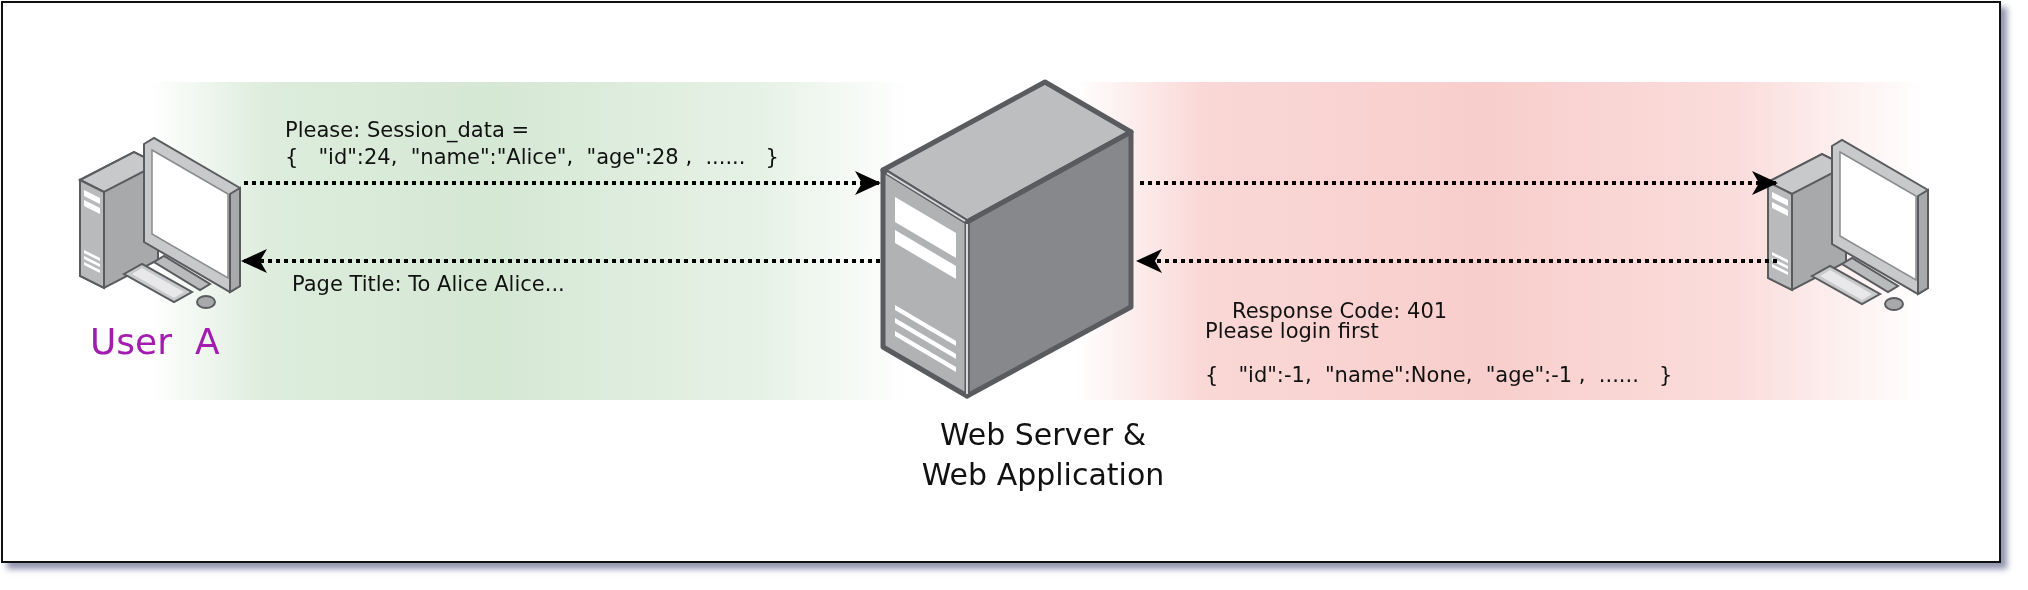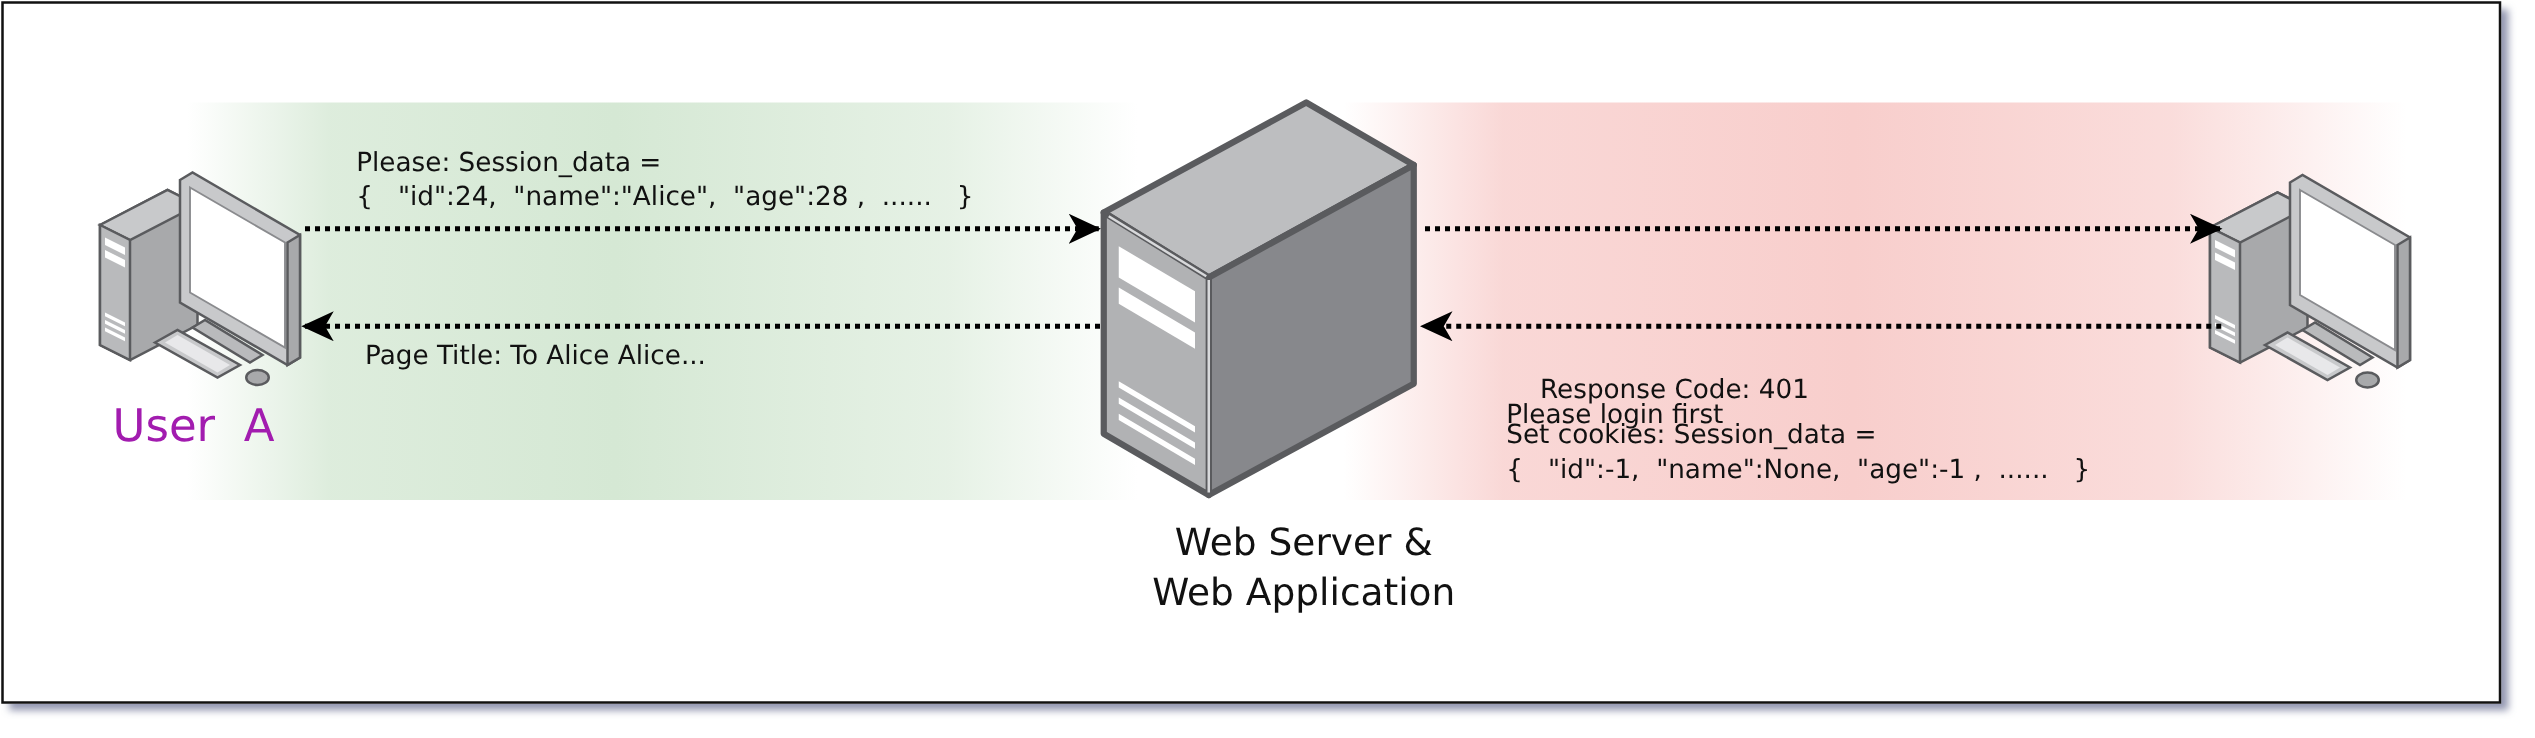--- a/index.html
+++ b/index.html
@@ -97,19 +97,18 @@
     <line x1="1140" y1="183" x2="1776" y2="183" stroke="#000" stroke-width="4" stroke-dasharray="4,4" marker-end="url(#arrowbig)"></line>
     <line x1="1777" y1="261" x2="1138" y2="261" stroke="#000" stroke-width="4" stroke-dasharray="4,4" marker-end="url(#arrowbig)"></line>
   </svg>
 
   <div class="txt" style="left:285px; top:117px;">Please: Session_data =</div>
   <div class="txt" style="left:285px; top:144px;">{   "id":24,  "name":"Alice",  "age":28 ,  ......   }</div>
   <div class="txt" style="left:292px; top:271px;">Page Title: To Alice Alice...</div>
 
   <div class="txt" style="left:1232px; top:278px;margin-top:20px;">Response Code: 401</div>
   <div class="txt" style="left:1205px; top:306px;margin-top:12px;">Please login first</div>
-  <div class="txt" style="left:1205px; top:334px;">Set cookies: Session_data =</div>
   <div class="txt" style="left:1205px; top:362px;">{   "id":-1,  "name":None,  "age":-1 ,  ......   }</div>
 
   <div class="label-big" style="left:90px; top:322px;">User  A</div>
   <div class="label-mid" style="left:843px; width:400px; top:455px;">Web Application</div>
   <div class="label-mid" style="left:843px; width:400px; top:415px;">Web Server &amp;</div>
 </div>
 
 </body></html>

